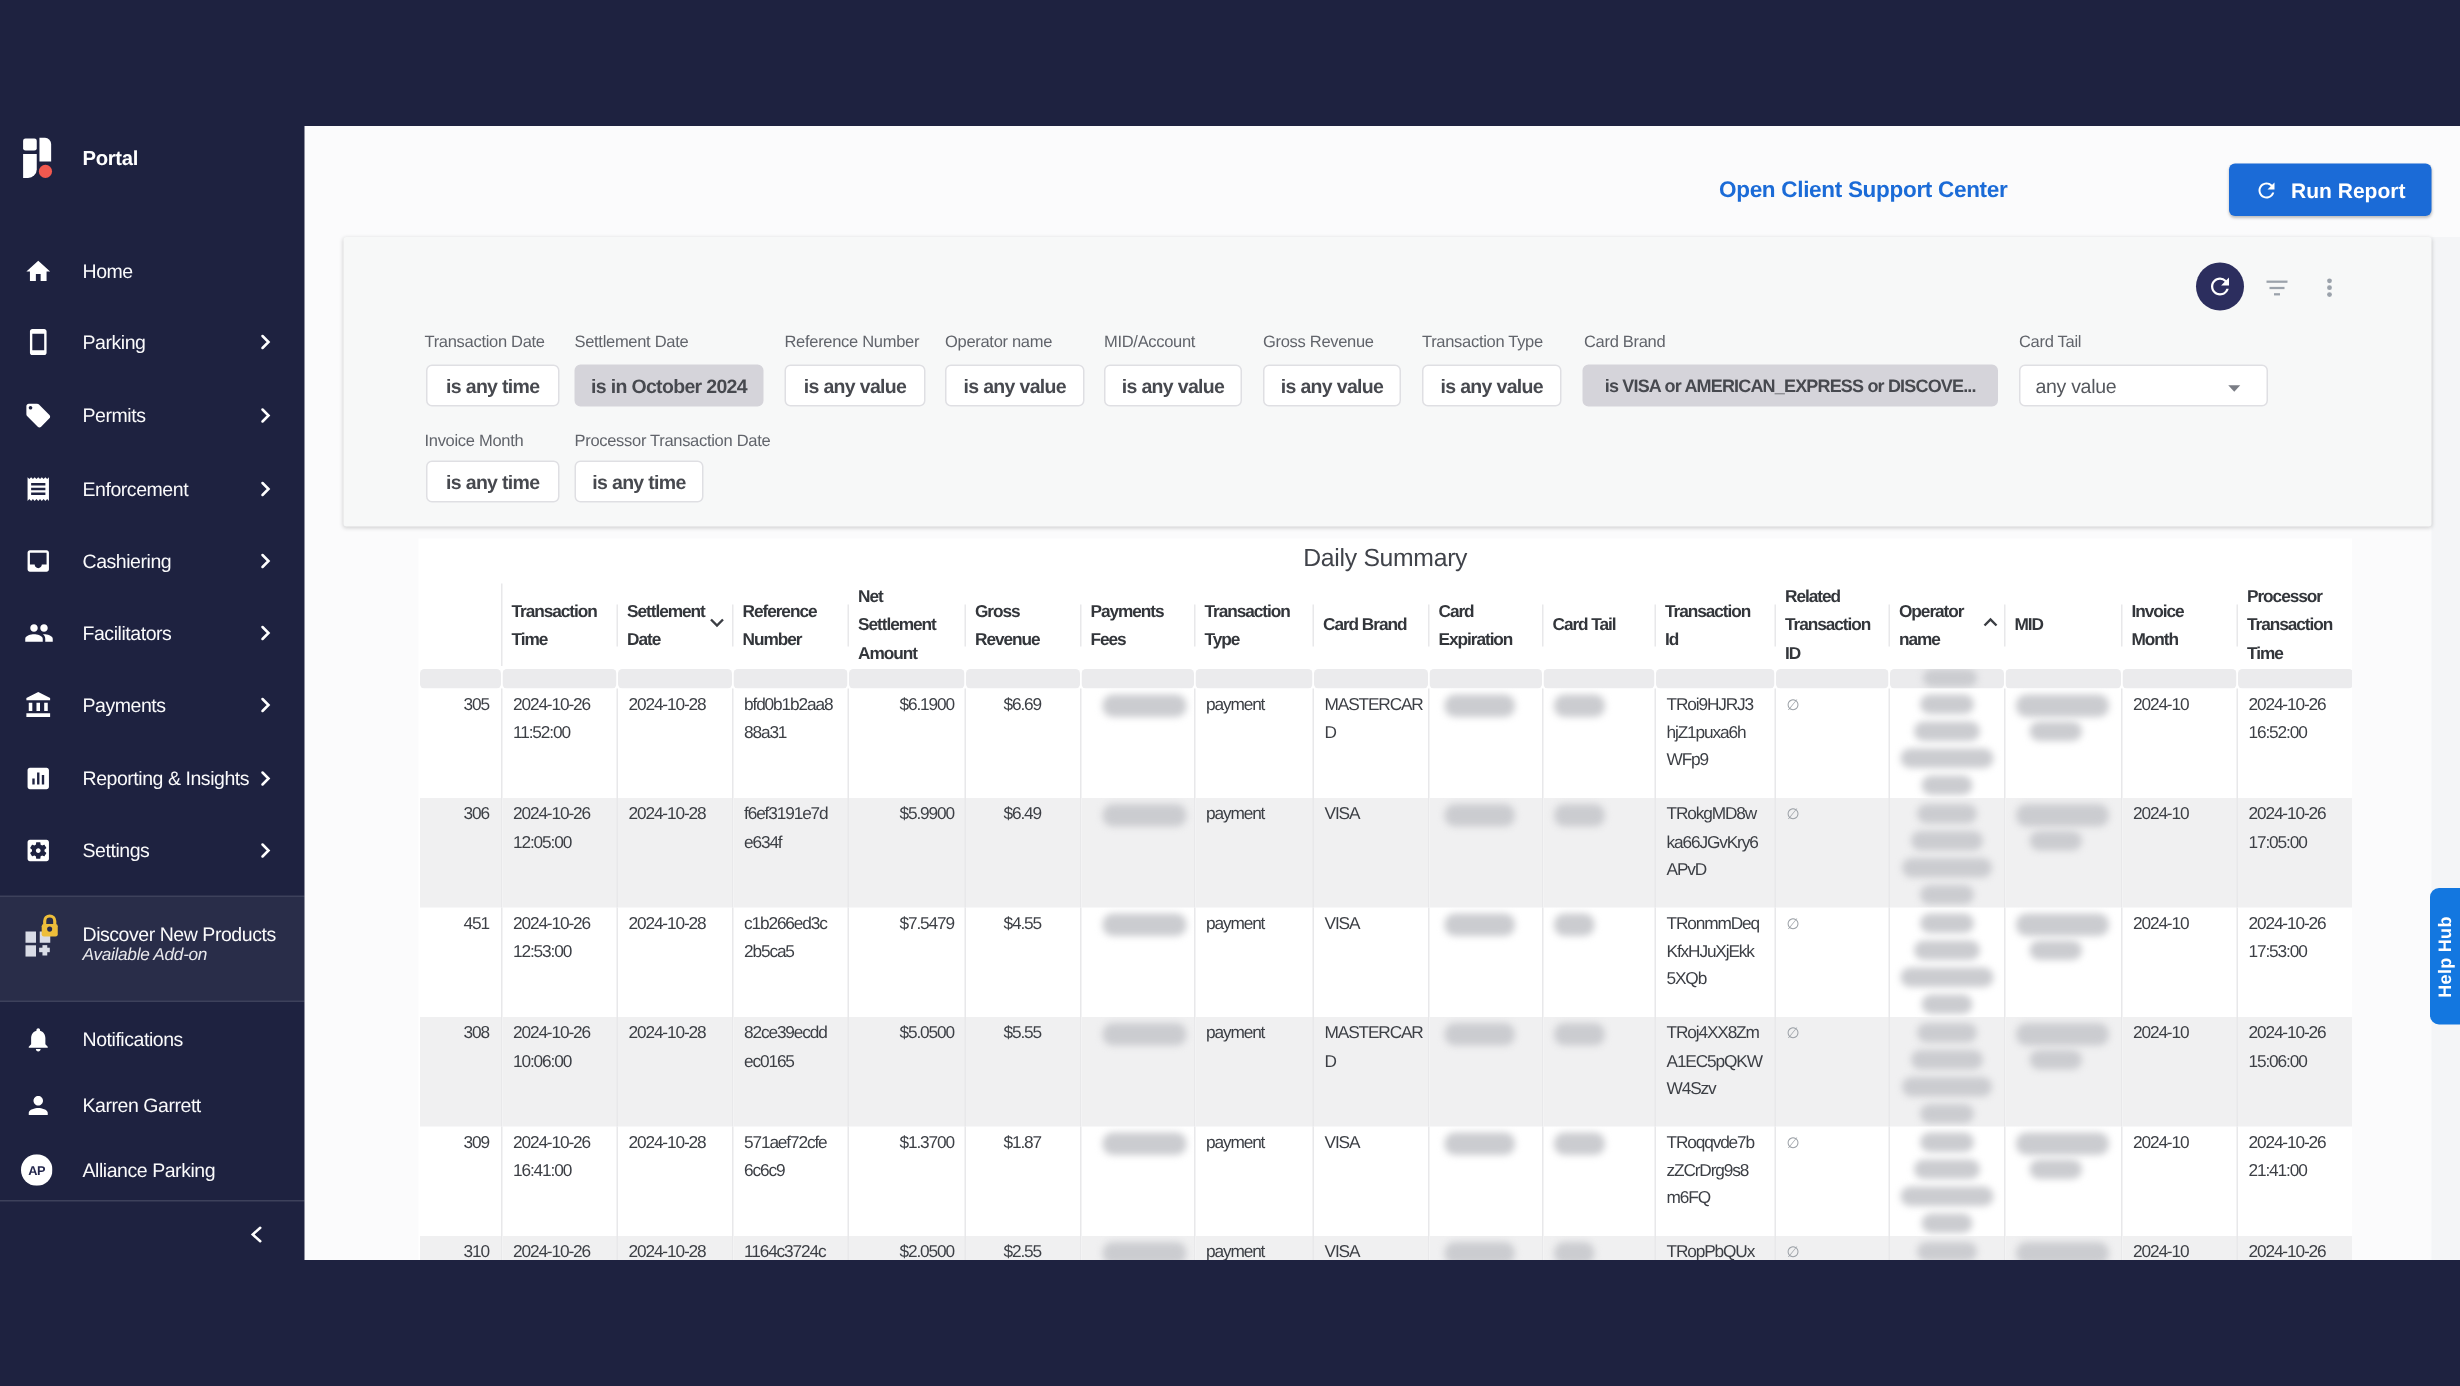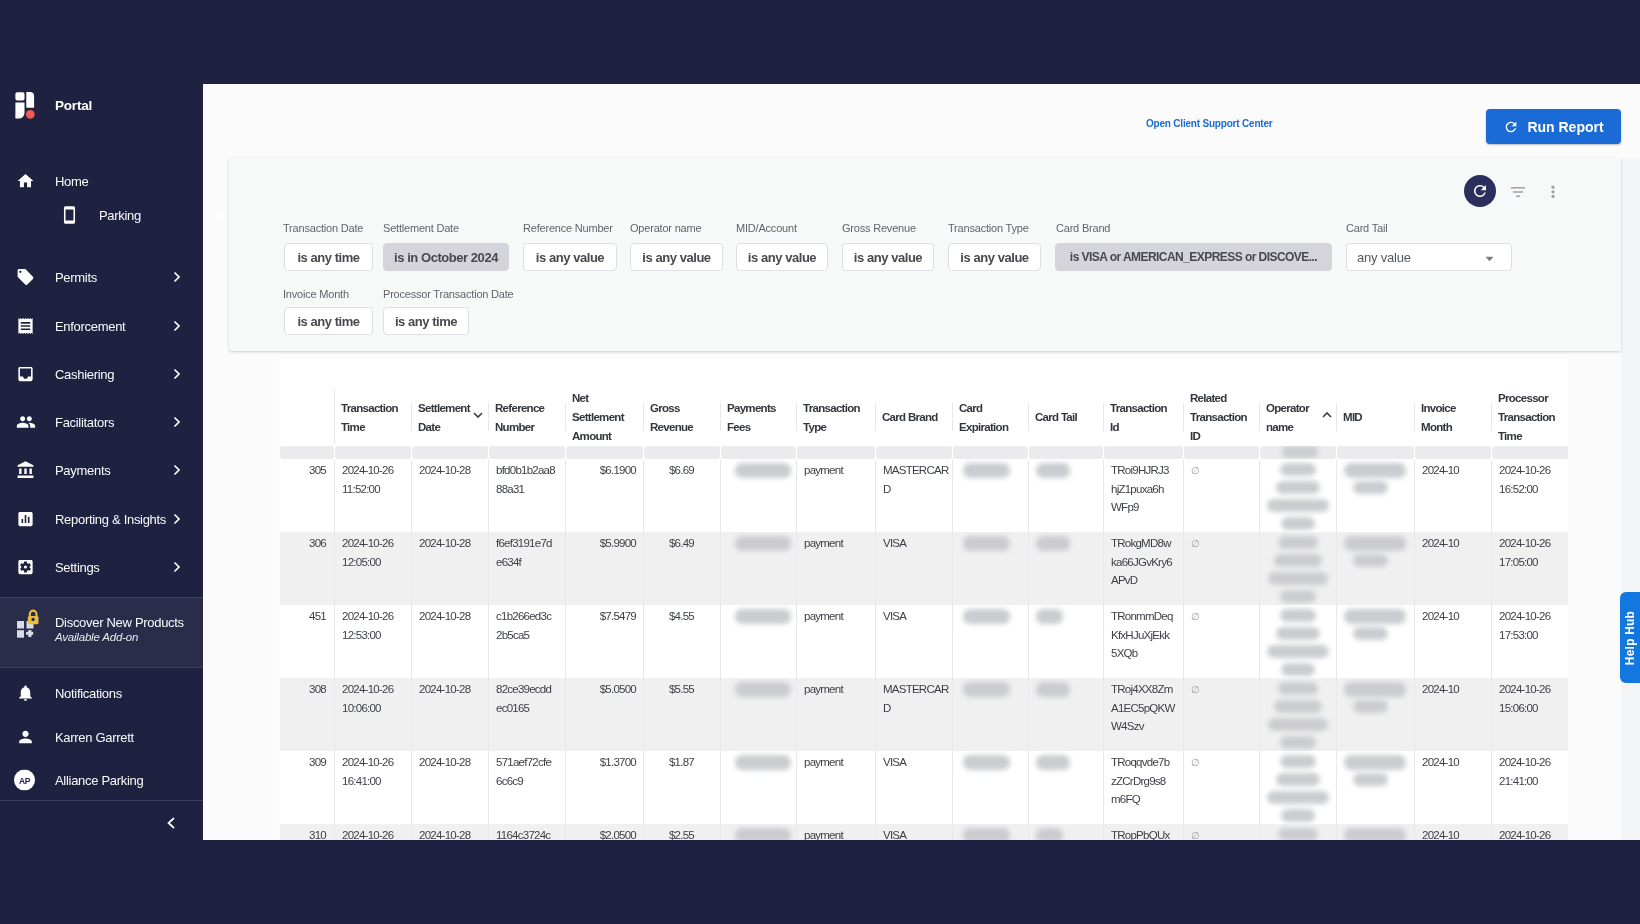--- a/index.html
+++ b/index.html
@@ -37,21 +37,21 @@
   tr.strip td { height:13px; padding:0; border-left:1px solid #fff; }
   tr.strip td .bar { height:13px; background:#ebebed; border-radius:3px; position:relative; }
   tr.data td { height:73px; font-size:11.5px; letter-spacing:-0.75px; color:#3c3f45; line-height:18.7px; padding:2px 8px 0 7px; position:relative; }
   tr.data.odd { background:#fff; }
   tr.data.even { background:#f0f0f1; }
   td.r, th.r { text-align:right; }
   .blob { position:absolute; background:#cbccd0; border-radius:7px; filter:blur(2.5px); }
   .null { color:#9ba0a6; font-size:10px; letter-spacing:0; }
 
   
-  .toplink { position:absolute; top:118px; font-size:10px; font-weight:bold; letter-spacing:-0.2px; color:#1b6bd7; white-space:nowrap;text-align:right; }
+  .toplink { position:absolute; top:118px; font-size:15px; font-weight:bold; letter-spacing:-0.2px; color:#1b6bd7; white-space:nowrap;text-align:right; }
   #runbtn { position:absolute; left:1486px; top:109px; width:135px; height:35px; background:#1b6bd7; border-radius:4px; color:#fff; font-size:14px; font-weight:bold; display:flex; align-items:center; justify-content:center; gap:8px; box-shadow:0 1px 2px rgba(0,0,0,0.25); }
 
   
   #helphub { position:absolute; left:1620px; top:592px; width:20px; height:91px; background:#1377e0; border-radius:6px 0 0 6px; }
   #helphub span { position:absolute; left:50%; top:50%; transform:translate(-50%,-50%) rotate(-90deg); color:#fff; font-size:12px; font-weight:bold; white-space:nowrap; letter-spacing:0.2px; }
 </style>
 </head>
 <body>
 <div id="app">
   <div id="main"></div>
@@ -66,21 +66,21 @@
     </svg>
   </div>
   <div class="abs" style="left:55px; top:98px; color:#fff; font-size:13.5px; font-weight:bold; letter-spacing:-0.2px;">Portal</div>
 
   <div class="sb-item" style="top:157px;">
     <svg class="ic" width="19" height="19" viewBox="0 0 24 24" fill="#fff">
         <path d="M10 20v-6h4v6h5v-8h3L12 3 2 12h3v8z"></path>
       </svg>
     <span class="lbl">Home</span>
   </div>
-  <div class="sb-item" style="top:191px;margin-left:44px;">
+  <div class="sb-item" style="top:204px;">
     <svg class="ic" width="19" height="19" viewBox="0 0 24 24" fill="#fff">
         <path d="M17 1.01 7 1c-1.1 0-2 .9-2 2v18c0 1.1.9 2 2 2h10c1.1 0 2-.9 2-2V3c0-1.1-.9-1.99-2-1.99zM17 19H7V5h10v14z"></path>
       </svg>
     <span class="lbl">Parking</span>
     <svg class="chev" width="10" height="12" viewBox="0 0 10 12">
         <path d="M3 2l4 4-4 4" stroke="#fff" stroke-width="1.7" fill="none" stroke-linecap="round"></path>
       </svg>
   </div>
   <div class="sb-item" style="top:253px;">
     <svg class="ic" width="19" height="19" viewBox="0 0 24 24" fill="#fff">
@@ -241,20 +241,21 @@
         <path d="M0.5 0.8l4 4.4 4-4.4z" fill="#7a7d85"></path>
       </svg>
   </div>
 
   <div class="flabel" style="left:283px; top:288px;">Invoice Month</div>
   <div class="flabel" style="left:383px; top:288px;">Processor Transaction Date</div>
   <div class="chip" style="left:284px; top:307px; width:89px;">is any time</div>
   <div class="chip" style="left:383px; top:307px; width:86px;">is any time</div>
 
   <div id="tablewrap">
+    <div id="dstitle">Daily Summary</div>
     <table>
       <colgroup>
         <col style="width:55px">
           <col style="width:77px">
           <col style="width:77px">
           <col style="width:77px">
           <col style="width:78px">
           <col style="width:77px">
           <col style="width:76px">
           <col style="width:79px">

